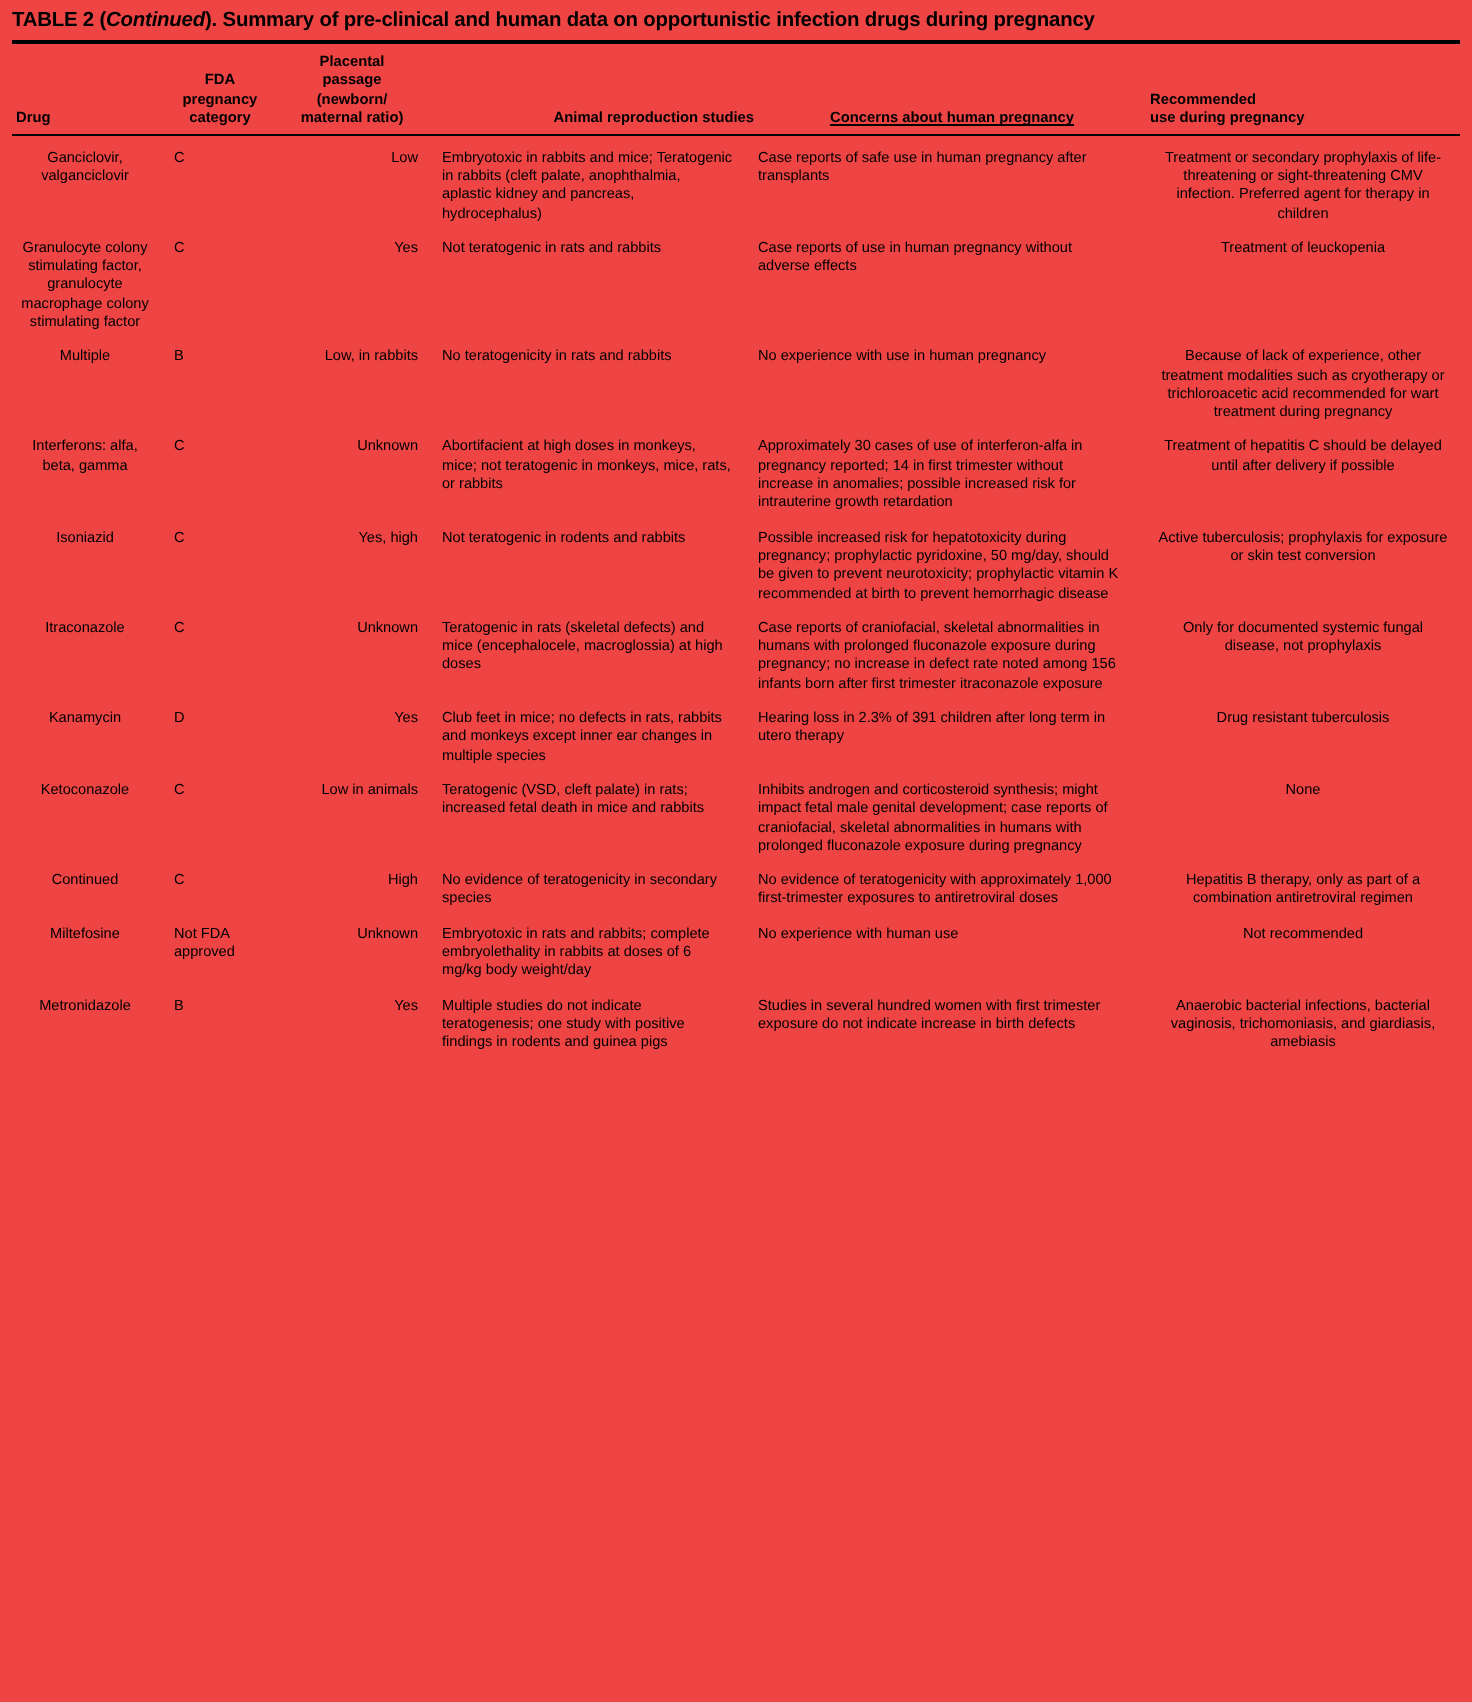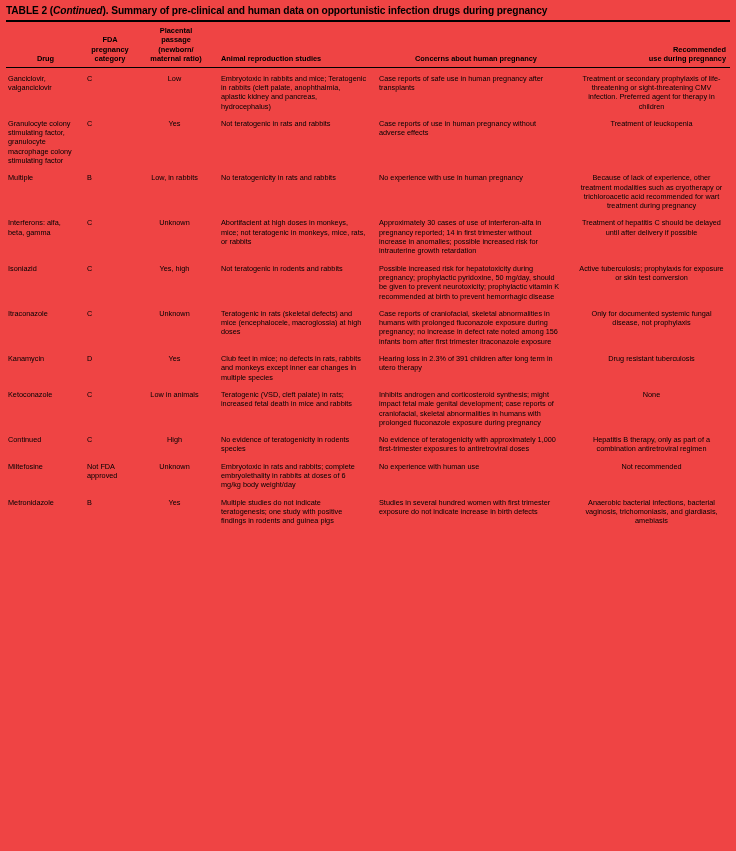--- a/index.html
+++ b/index.html
@@ -46,40 +46,40 @@
   table.data col.c-conc   { width: 198px; }
   table.data col.c-rec    { width: 155px; }
 
   thead th {
     font-weight: bold;
     font-size: 7.4px;
     line-height: 9.4px;
     vertical-align: bottom;
     padding: 0 0 3px 0;
   }
-  thead th.h-drug   { text-align: center;   padding-left: 2px; margin-left: 40px; }
+  thead th.h-drug   { text-align: left;   padding-left: 2px; margin-left: 40px; }
   thead th.h-fda    { text-align: center; }
   thead th.h-plac   { text-align: center; }
-  thead th.h-animal { text-align: left; padding-left: 6px; margin-top: 35px; }
-  thead th.h-conc   { text-align: center; }
-  thead th.h-rec    { text-align: right; padding-right: 4px; }
+  thead th.h-animal { text-align: right; padding-left: 6px; margin-top: 35px; }
+  thead th.h-conc   { text-align: center; text-decoration: underline; }
+  thead th.h-rec    { text-align: left; padding-right: 4px; }
 
   thead tr.head-row > th { border-top: 1.4px solid #000; padding-top: 4px; }
   thead tr.head-row > th:first-child { }
 
   tbody td {
     vertical-align: top;
     padding: 0 6px 0 0;
   }
   tbody tr.drow > td { padding-top: 8px; }
   tbody tr.drow:first-child > td { padding-top: 6px; }
 
-  td.d-drug   { text-align: left;  padding-left: 2px; }
+  td.d-drug   { text-align: center;  padding-left: 2px; }
   td.d-fda    { text-align: left;  padding-left: 4px; }
-  td.d-plac   { text-align: center;  padding-left: 3px; margin-top: 24px; }
+  td.d-plac   { text-align: right;  padding-left: 3px; margin-top: 24px; }
   td.d-animal { text-align: left;  padding-left: 6px; padding-right: 10px; margin-left: 12px; }
   td.d-conc   { text-align: left;  padding-left: 2px; padding-right: 14px; }
   td.d-rec    { text-align: center;  padding-left: 2px; padding-right: 4px; }
 
   .head-sep {
     height: 0;
     border-bottom: 1.2px solid #000;
     width: 724px;
   }
   .caption-sep {
@@ -211,21 +211,21 @@
           <td class="d-fda">C</td>
           <td class="d-plac">Low in animals</td>
           <td class="d-animal">Teratogenic (VSD, cleft palate) in rats; increased fetal death in mice and rabbits</td>
           <td class="d-conc">Inhibits androgen and corticosteroid synthesis; might impact fetal male genital development; case reports of craniofacial, skeletal abnormalities in humans with prolonged fluconazole exposure during pregnancy</td>
           <td class="d-rec">None</td>
         </tr>
         <tr class="drow">
           <td class="d-drug">Continued</td>
           <td class="d-fda">C</td>
           <td class="d-plac">High</td>
-          <td class="d-animal">No evidence of teratogenicity in rodents species</td>
+          <td class="d-animal">No evidence of teratogenicity in secondary species</td>
           <td class="d-conc">No evidence of teratogenicity with approximately 1,000 first-trimester exposures to antiretroviral doses</td>
           <td class="d-rec">Hepatitis B therapy, only as part of a combination antiretroviral regimen</td>
         </tr>
         <tr class="drow">
           <td class="d-drug">Miltefosine</td>
           <td class="d-fda">Not FDA approved</td>
           <td class="d-plac">Unknown</td>
           <td class="d-animal">Embryotoxic in rats and rabbits; complete embryolethality in rabbits at doses of 6 mg/kg body weight/day</td>
           <td class="d-conc">No experience with human use</td>
           <td class="d-rec">Not recommended</td>

